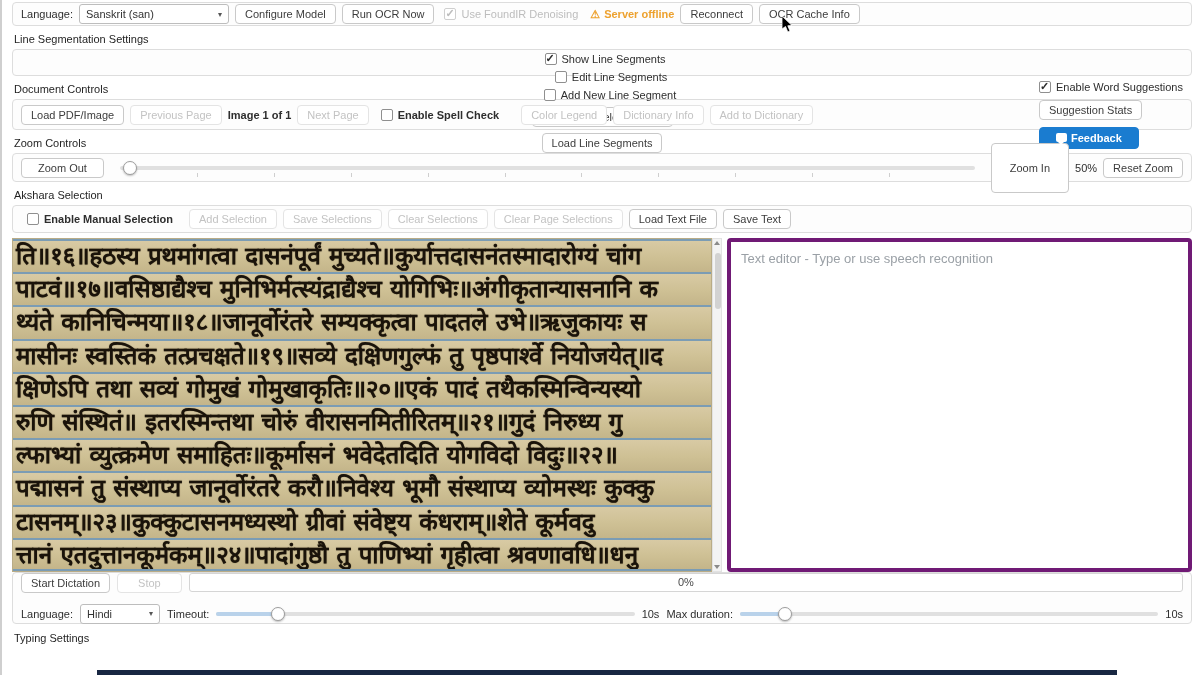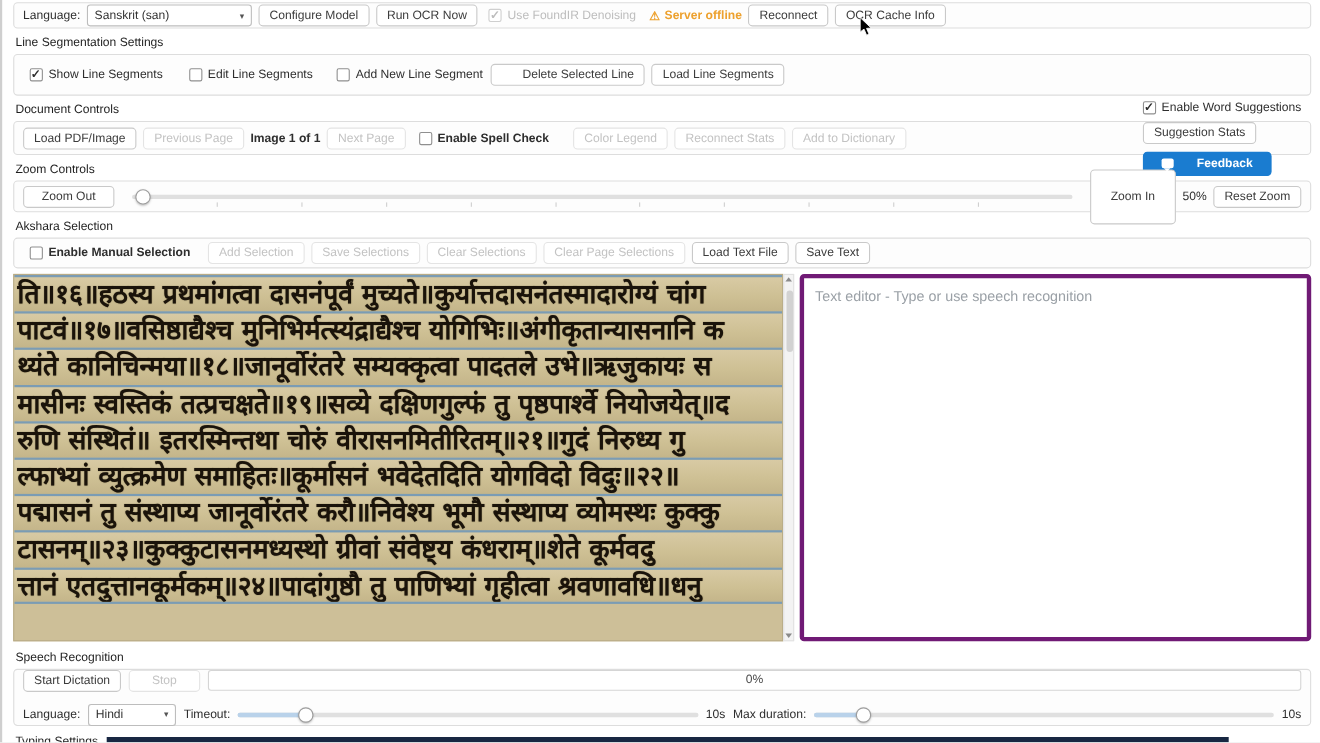--- a/index.html
+++ b/index.html
@@ -14,21 +14,21 @@
   .panel {
     border:1px solid #ddd; border-radius:4px; background:#fdfdfd;
     display:flex; align-items:center; gap:6px; padding:3px 8px; margin:0 8px 0 10px;
   }
   .btn {
     background:#fff; border:1px solid #c9c9c9; border-radius:4px;
     padding:3px 9px; font-size:11px; color:#3c3c3c; white-space:nowrap; cursor:pointer;
     font-family: "Liberation Sans", sans-serif;
   }
   .btn.disabled { color:#c3c3c3; border-color:#e4e4e4; }
-  .btn.primary { background:#1a7cd0; border-color:#1a7cd0; color:#fff; font-weight:bold; display:flex; align-items:center; gap:21px; }
+  .btn.primary { background:#1a7cd0; border-color:#1a7cd0; color:#fff; font-weight:bold; display:flex; align-items:center; gap:4px; }
   .cb { width:12px; height:12px; border:1px solid #8f8f8f; border-radius:2px; background:#fff; display:inline-block; position:relative; flex:0 0 auto; }
   .cb.checked::after { content:"✓"; position:absolute; top:-2px; left:0px; font-size:11px; color:#2d2d2d; font-weight:bold; }
   .cb.dim { border-color:#cfcfcf; }
   .cb.dim::after { color:#bdbdbd; }
   .cb-label { color:#2e2e2e; white-space:nowrap; }
   .cb-label.dim { color:#bdbdbd; }
   .cb-group { display:flex; align-items:center; gap:5px; }
   .select {
     border:1px solid #bdbdbd; border-radius:3px; background:#fff; height:20px;
     display:flex; align-items:center; justify-content:space-between; padding:0 6px; gap:8px; cursor:pointer;
@@ -91,21 +91,21 @@
     </span>
     <span class="warn" style="margin-left:6px;">
       <span>⚠</span>
       <span>Server offline</span>
     </span>
     <button class="btn">Reconnect</button>
     <button class="btn">OCR Cache Info</button>
   </div>
 
   <div class="section-label">Line Segmentation Settings</div>
-  <div class="panel" style="height:38px;">
+  <div class="panel" style="height:27px;flex-direction:column;">
     <span class="cb-group" style="margin-left:6px;">
       <span class="cb checked"></span>
       <span class="cb-label">Show Line Segments</span>
     </span>
     <span class="cb-group" style="margin-left:18px;">
       <span class="cb"></span>
       <span class="cb-label">Edit Line Segments</span>
     </span>
     <span class="cb-group" style="margin-left:16px;">
       <span class="cb"></span>
@@ -119,21 +119,21 @@
   <div class="panel" style="height:31px;">
     <button class="btn">Load PDF/Image</button>
     <button class="btn disabled">Previous Page</button>
     <span class="cb-label" style="font-weight:bold;">Image 1 of 1</span>
     <button class="btn disabled">Next Page</button>
     <span class="cb-group" style="margin-left:6px;">
       <span class="cb"></span>
       <span class="cb-label" style="font-weight:bold;">Enable Spell Check</span>
     </span>
     <button class="btn disabled" style="margin-left:16px;">Color Legend</button>
-    <button class="btn disabled">Reconnect Stats</button>
+    <button class="btn disabled">Dictionary Info</button>
     <button class="btn disabled">Add to Dictionary</button>
     <span class="right-group">
       <span class="cb-group">
         <span class="cb checked"></span>
         <span class="cb-label">Enable Word Suggestions</span>
       </span>
       <button class="btn">Suggestion Stats</button>
       <button class="btn primary" style="padding:4px 16px;">
         <span class="feedback-icon"></span>
         <span>Feedback</span>
@@ -176,37 +176,37 @@
     <button class="btn">Load Text File</button>
     <button class="btn">Save Text</button>
   </div>
 
   <div class="main">
     <div class="manuscript">
       <div class="ms-line">ति॥१६॥हठस्य प्रथमांगत्वा दासनंपूर्वं मुच्यते॥कुर्यात्तदासनंतस्मादारोग्यं चांग</div>
       <div class="ms-line">पाटवं॥१७॥वसिष्ठाद्यैश्च मुनिभिर्मत्स्यंद्राद्यैश्च योगिभिः॥अंगीकृतान्यासनानि क</div>
       <div class="ms-line">थ्यंते कानिचिन्मया॥१८॥जानूर्वोरंतरे सम्यक्कृत्वा पादतले उभे॥ऋजुकायः स</div>
       <div class="ms-line">मासीनः स्वस्तिकं तत्प्रचक्षते॥१९॥सव्ये दक्षिणगुल्फं तु पृष्ठपार्श्वे नियोजयेत्॥द</div>
+      <div class="ms-line">क्षिणेऽपि तथा सव्यं गोमुखं गोमुखाकृतिः॥२०॥एकं पादं तथैकस्मिन्विन्यस्यो</div>
       <div class="ms-line">रुणि संस्थितं॥ इतरस्मिन्तथा चोरुं वीरासनमितीरितम्॥२१॥गुदं निरुध्य गु</div>
       <div class="ms-line">ल्फाभ्यां व्युत्क्रमेण समाहितः॥कूर्मासनं भवेदेतदिति योगविदो विदुः॥२२॥</div>
       <div class="ms-line">पद्मासनं तु संस्थाप्य जानूर्वोरंतरे करौ॥निवेश्य भूमौ संस्थाप्य व्योमस्थः कुक्कु</div>
       <div class="ms-line">टासनम्॥२३॥कुक्कुटासनमध्यस्थो ग्रीवां संवेष्ट्य कंधराम्॥शेते कूर्मवदु</div>
       <div class="ms-line">त्तानं एतदुत्तानकूर्मकम्॥२४॥पादांगुष्ठौ तु पाणिभ्यां गृहीत्वा श्रवणावधि॥धनु</div>
     </div>
     <div class="vscroll vscroll-wrap">
       <span class="arrow-up"></span>
       <span class="vthumb"></span>
       <span class="arrow-down"></span>
     </div>
     <div class="editor">
       <textarea placeholder="Text editor - Type or use speech recognition" style=""></textarea>
     </div>
   </div>
 
-  <div class="section-label" style="margin-top:9px;">Speech Recognition</div>
   <div class="panel" style="height:52px; flex-wrap:wrap; align-content:center;">
     <div style="display:flex; align-items:center; gap:7px; width:100%;">
       <button class="btn">Start Dictation</button>
       <button class="btn disabled" style="padding:3px 20px;">Stop</button>
       <div class="progress">0%</div>
     </div>
     <div class="speech-row2">
       <span class="cb-label">Language:</span>
       <div class="select" style="width:80px;">
         <span>Hindi</span>

